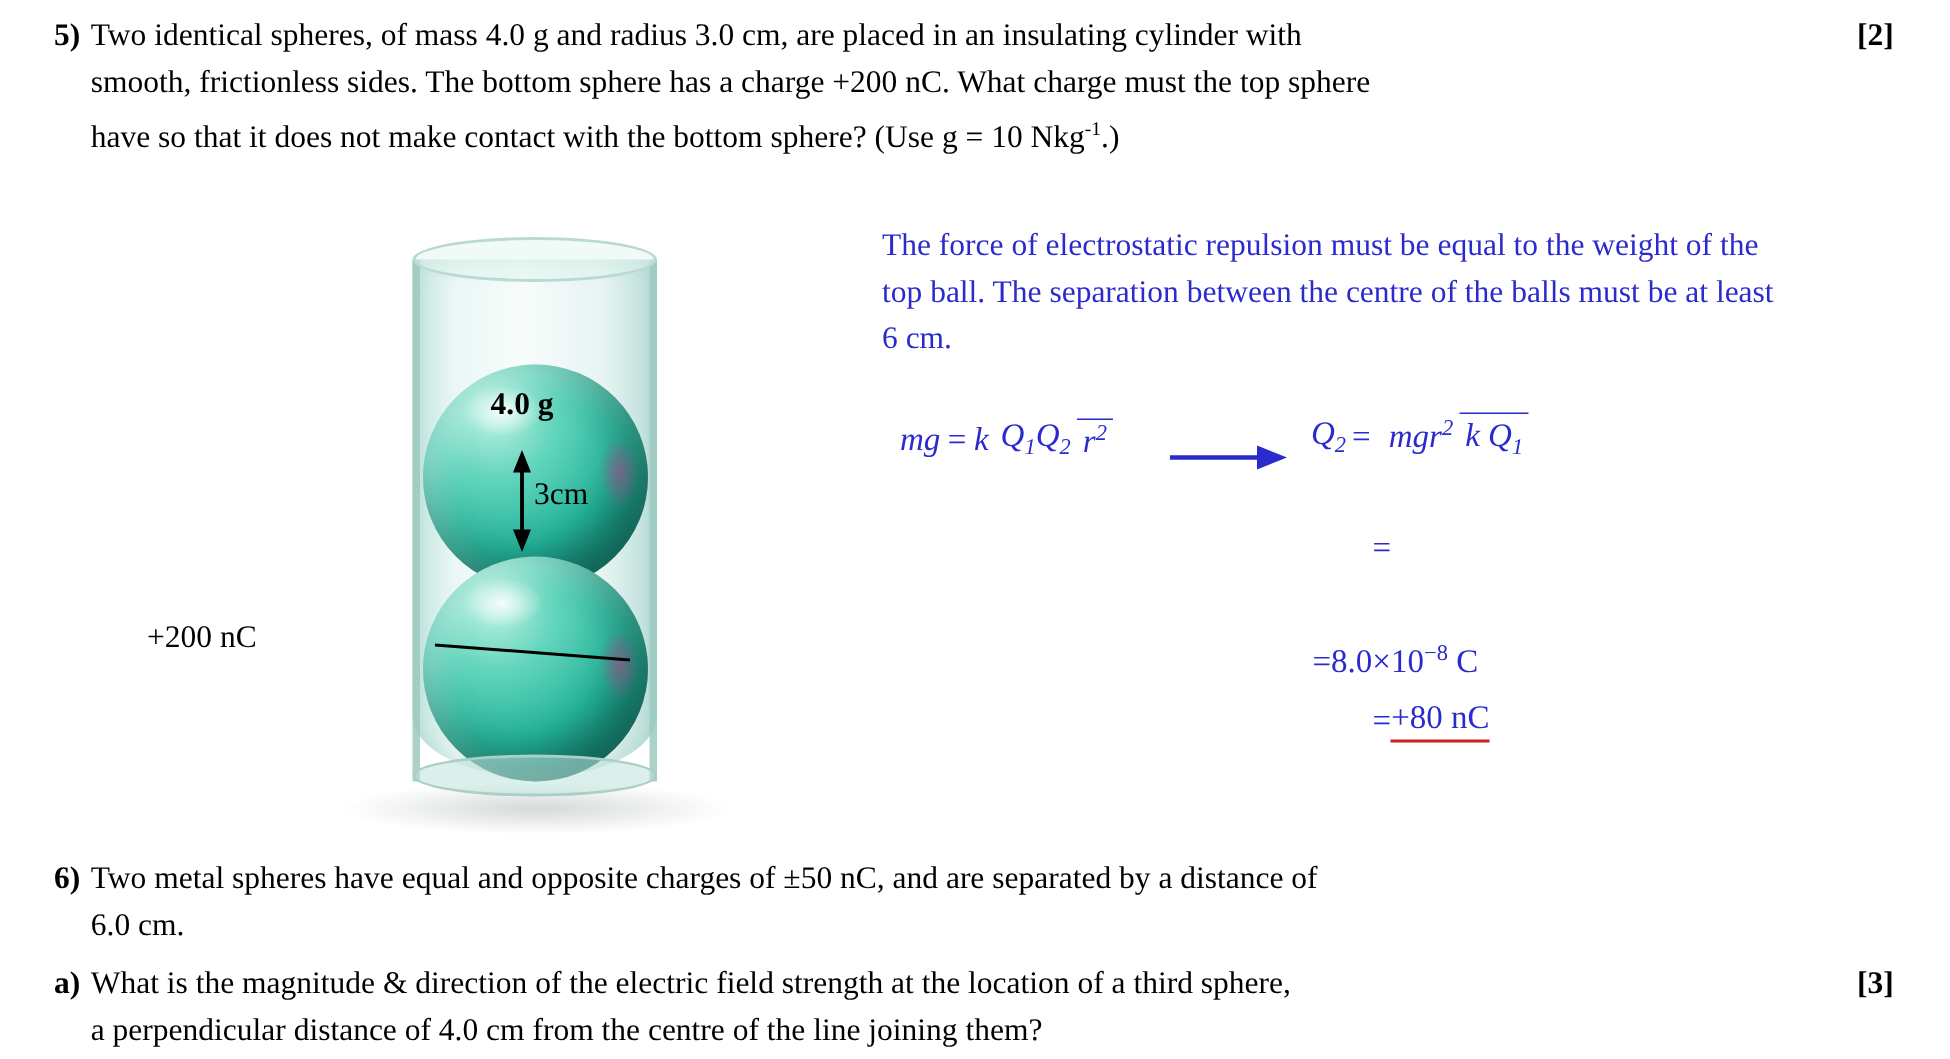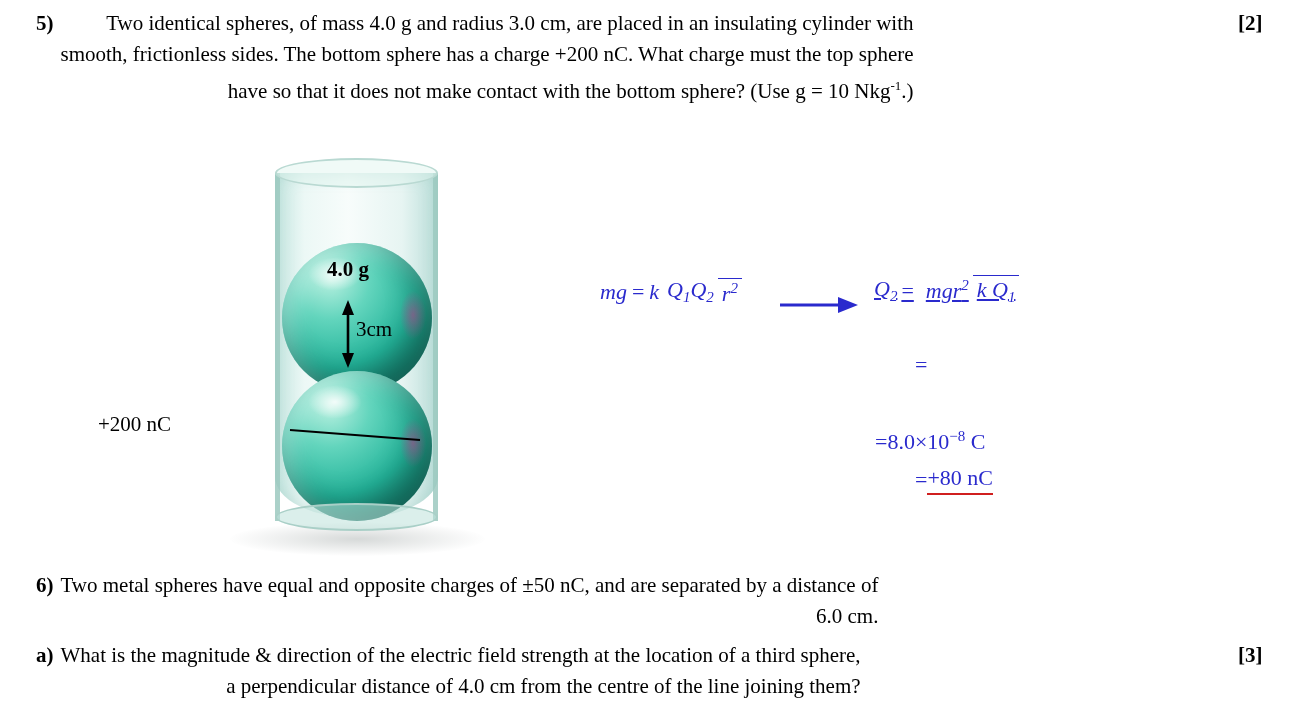--- a/index.html
+++ b/index.html
@@ -35,21 +35,21 @@
   .q-num {
     font-weight: bold;
     font-size: 21px;
     line-height: 31px;
     margin-right: 7px;
     white-space: nowrap;
   }
   .q-text {
     font-size: 21px;
     line-height: 31px;
-    text-align: right;
+    text-align: left;
   }
   .marks {
     position: absolute;
     font-weight: bold;
     font-size: 21px;
     line-height: 31px;
   }
   .marks-5 { left: 1238px; top: 8px; }
   .marks-6a { left: 1238px; top: 640px; }
 
@@ -229,21 +229,21 @@
   .supm { font-size: 15px; vertical-align: super; }
 
   .eq1 { left: 600px; top: 278px; justify-content: flex-end; }
   .arrow-mid {
     position: absolute;
     left: 780px;
     top: 295px;
     width: 80px;
     height: 20px;
   }
-  .eq2 { left: 874px; top: 275px; text-decoration: underline; }
+  .eq2 { left: 874px; top: 275px; }
   .eq3 { left: 915px; top: 352px; }
   .eq4 { left: 875px; top: 428px; }
   .eq5 { left: 915px; top: 465px; }
   .ans-underline {
     border-bottom: 2.5px solid #d01f1f;
     padding-bottom: 2px;
     text-align: right;
   }
 
   
@@ -304,20 +304,23 @@
       <polygon points="258,160 252,175 264,175" fill="#000"></polygon>
       <polygon points="258,228 252,213 264,213" fill="#000"></polygon>
       <line x1="200" y1="290" x2="330" y2="300" stroke="#000" stroke-width="2"></line>
     </svg>
 
     <div class="lbl-mass">4.0 g</div>
     <div class="lbl-3cm">3cm</div>
     <div class="lbl-charge">+200 nC</div>
   </div>
 
+  <div class="soln">
+    <div class="soln-text">The force of electrostatic repulsion must be equal to the weight of the top ball. The separation between the centre of the balls must be at least 6 cm.</div>
+  </div>
 
   <div class="math-row math eq1">
     <span class="ital">mg</span>
     <span style="margin:0 5px;">=</span>
     <span class="ital">k</span>
     <span class="frac">
       <span class="num ital">Q<span class="sub">1</span>Q<span class="sub">2</span></span>
       <span class="den ital">r<span class="supm">2</span></span>
     </span>
   </div>

